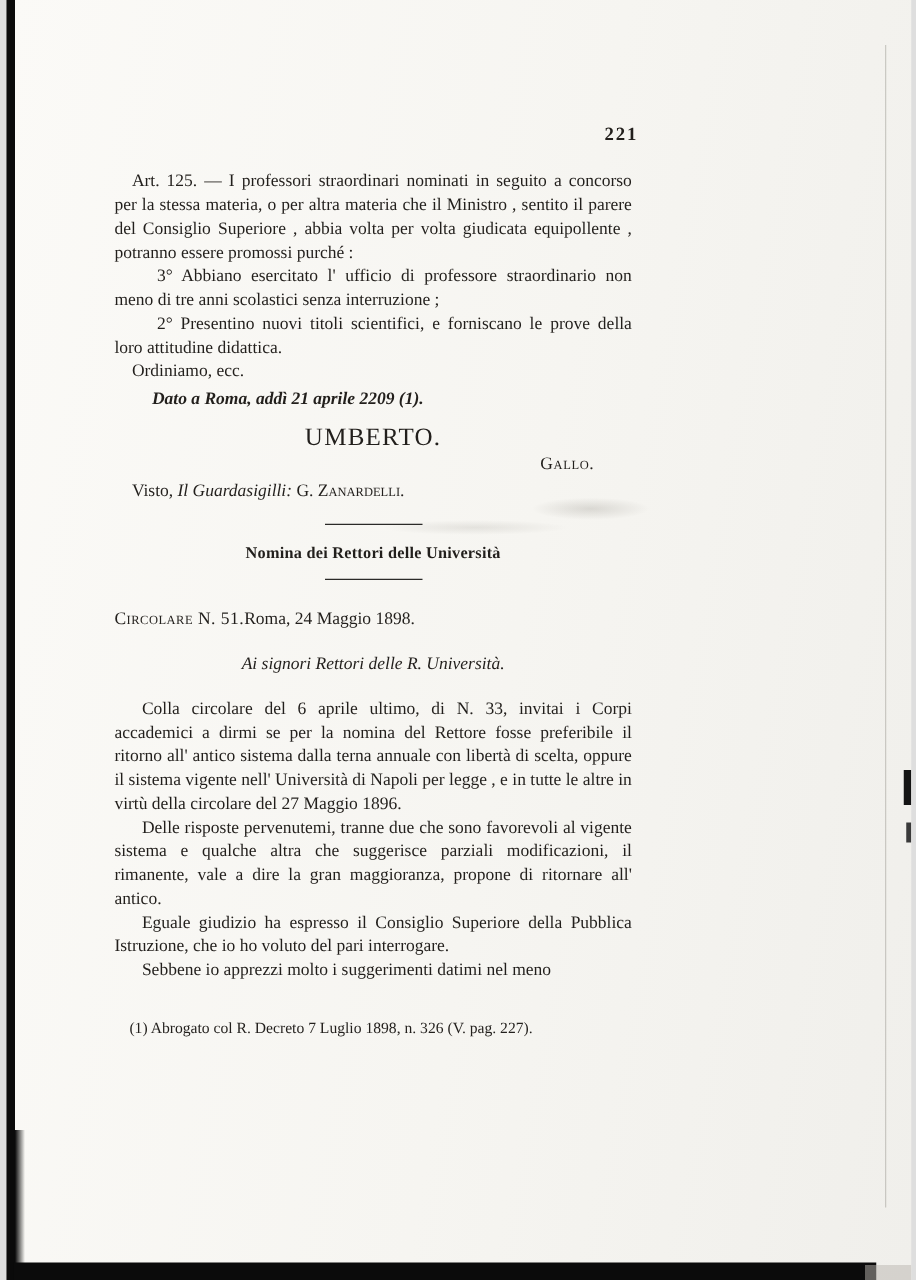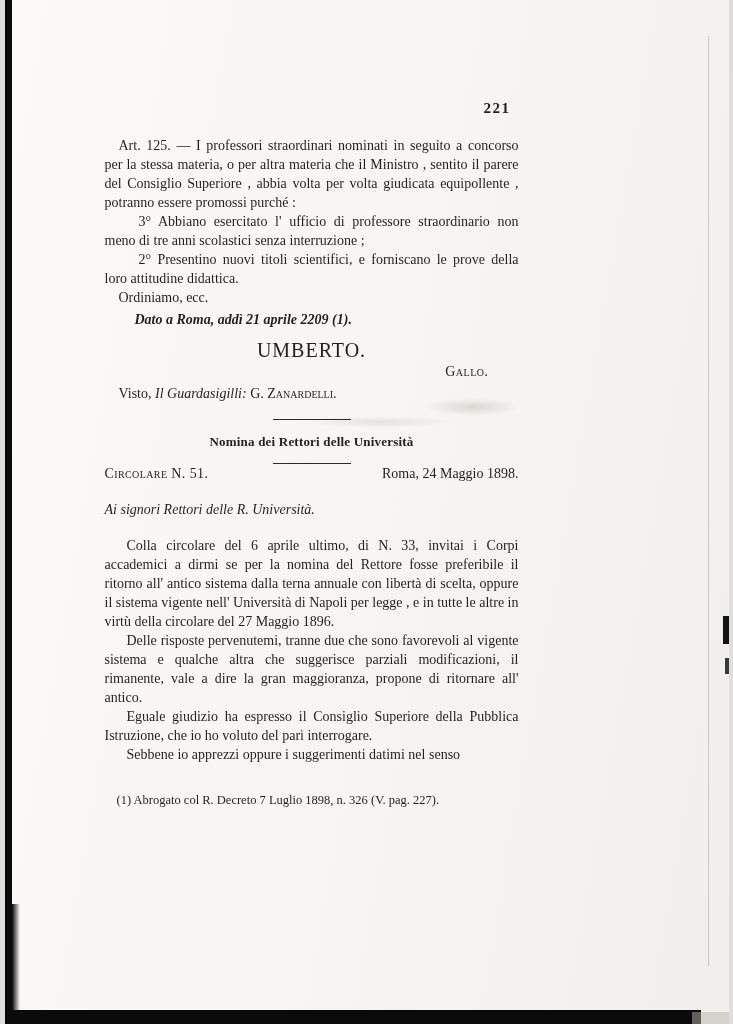--- a/index.html
+++ b/index.html
@@ -19,38 +19,38 @@
   .fold-line { position:absolute; left:703px; top:36px; width:1px; height:930px; background:rgba(110,105,95,.30); }
   .mark-a { position:absolute; right:0; top:616px; width:6px; height:28px; background:#141414; }
   .mark-b { position:absolute; right:0; top:658px; width:4px; height:16px; background:#3a3a3a; }
   .smudge-1 { position:absolute; left:420px; top:398px; width:95px; height:18px;
     background:radial-gradient(ellipse at center, rgba(90,85,75,.18), rgba(90,85,75,0) 70%); }
   .smudge-2 { position:absolute; left:300px; top:416px; width:150px; height:12px;
     background:radial-gradient(ellipse at center, rgba(90,85,75,.12), rgba(90,85,75,0) 70%); }
   
   .pagenum { position:absolute; left:479px; top:100px; font-size:15px; font-weight:bold; letter-spacing:1.5px; }
   
-  .content { position:absolute; left:100px; top:136px; width:414px;
+  .content { position:absolute; left:87px; top:136px; width:414px;
     font-size:14px; line-height:19px; text-align:justify; }
   p { margin:0; }
   .ind-s { text-indent:14px; }
   .ind-m { text-indent:22px; }
   .ind-l { text-indent:34px; }
   .italic { font-style:italic; }
   .sc { font-variant:small-caps; }
   .dateline { text-indent:30px; font-style:italic; margin-top:3px; font-weight:600; }
   .signature { text-align:center; margin-top:12px; font-size:20px; letter-spacing:1px; }
   .countersign { text-align:right; padding-right:30px; margin-top:2px; font-variant:small-caps; letter-spacing:.5px; }
   .visto { margin-top:3px; text-indent:14px; text-align:left; }
   .rule { width:78px; border-top:1.4px solid #2b2a28; margin:16px auto 0; }
   .rule.below-title { margin-top:12px; }
   .section-title { text-align:center; font-size:13px; font-weight:bold; margin-top:12px; letter-spacing:.2px; }
-  .circ-row { display:flex; justify-content:space-between; text-align:left; }
+  .circ-row { display:flex; justify-content:flex-start; margin-top:22px; text-align:left; }
   .circ-label { font-variant:small-caps; letter-spacing:.4px; }
-  .addressee { font-style:italic; margin-top:17px; }
+  .addressee { text-align:center; font-style:italic; margin-top:17px; }
   .body-start { margin-top:17px; }
   .footnote { font-size:12.5px; line-height:17px; margin-top:28px; text-indent:12px; text-align:left; }
 </style>
 </head>
 <body>
 
 <div class="page">
 
   <div class="edge-left"></div>
   <div class="edge-left-smudge"></div>
@@ -82,19 +82,19 @@
     <div class="circ-row">
       <span class="circ-label">Circolare N. 51.</span>
       <span>Roma, 24 Maggio 1898.</span>
     </div>
 
     <p class="addressee">Ai signori Rettori delle R. Università.</p>
 
     <p class="ind-m body-start">Colla circolare del 6 aprile ultimo, di N. 33, invitai i Corpi accademici a dirmi se per la nomina del Rettore fosse preferibile il ritorno all' antico sistema dalla terna annuale con libertà di scelta, oppure il sistema vigente nell' Università di Napoli per legge , e in tutte le altre in virtù della circolare del 27 Maggio 1896.</p>
     <p class="ind-m">Delle risposte pervenutemi, tranne due che sono favorevoli al vigente sistema e qualche altra che suggerisce parziali modificazioni, il rimanente, vale a dire la gran maggioranza, propone di ritornare all' antico.</p>
     <p class="ind-m">Eguale giudizio ha espresso il Consiglio Superiore della Pubblica Istruzione, che io ho voluto del pari interrogare.</p>
-    <p class="ind-m">Sebbene io apprezzi oppure i suggerimenti datimi nel senso</p>
+    <p class="ind-m">Sebbene io apprezzi molto i suggerimenti datimi nel meno</p>
 
     <p class="footnote">(1) Abrogato col R. Decreto 7 Luglio 1898, n. 326 (V. pag. 227).</p>
 
   </div>
 
 </div>
 
 </body></html>

